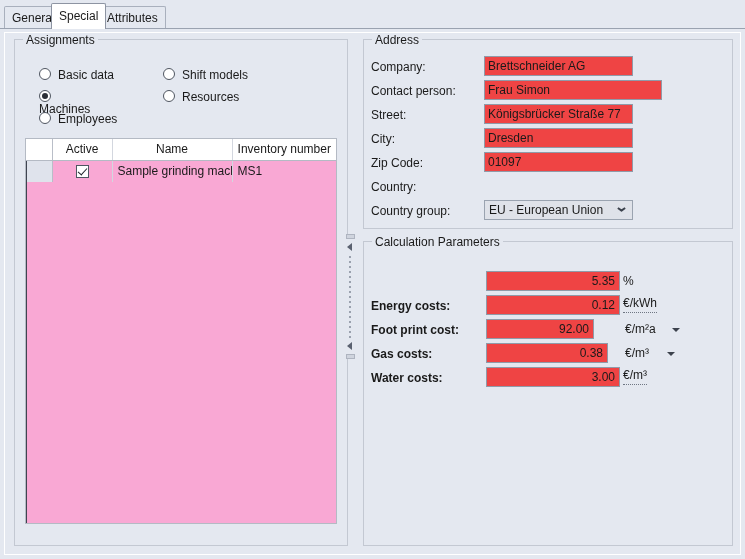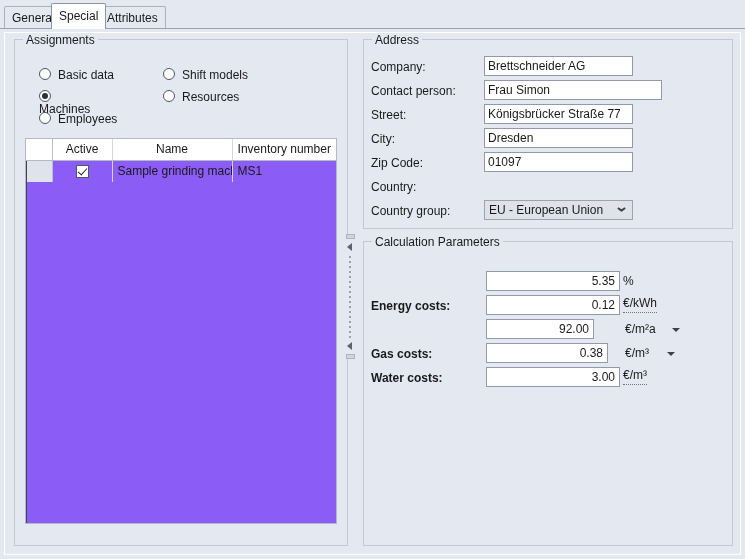--- a/index.html
+++ b/index.html
@@ -105,21 +105,21 @@
     left: 2px; top: 2px;
     width: 6px; height: 6px;
     border-radius: 50%;
     background: #2b2f36;
   }
   .radio-label { font-size: 12px; }
 
   
   .grid-wrap {
     position: absolute;
-    background: #8b5cf6;
+    background: #f9a8d4;
     border: 1px solid #b4bac4;
     box-sizing: border-box;
     overflow: hidden;
   }
   .grid-leftbar {
     position: absolute;
     left: 0; top: 22px;
     width: 1px; bottom: 0;
     background: #3f4450;
   }
@@ -212,21 +212,21 @@
     position: absolute;
     font-size: 12px;
     color: #1a1a1a;
     white-space: nowrap;
     line-height: 20px;
   }
   .field-label.bold { font-weight: bold; }
   .txtbox {
     position: absolute;
     height: 20px;
-    background: #ffffff;
+    background: #ef4444;
     border: 1px solid #909aa8;
     box-sizing: border-box;
     font-size: 12px;
     line-height: 18px;
     padding: 0 3px;
     color: #1a1a1a;
     white-space: nowrap;
     overflow: hidden;
   }
   .txtbox.num { text-align: right; padding-right: 4px; }
@@ -373,20 +373,21 @@
     <div class="combo" style="left:120px; top:160px; width:149px;">
       <span>EU - European Union</span>
       <span class="chev"></span>
     </div>
   </div>
 
   <div class="groupbox" style="left:363px; top:212px; width:370px; height:305px;">
     <span class="gb-title">Calculation Parameters</span>
 
     <span class="field-label bold" style="left:7px; top:54px;">Energy costs:</span>
+    <span class="field-label bold" style="left:7px; top:78px;">Foot print cost:</span>
     <span class="field-label bold" style="left:7px; top:102px;">Gas costs:</span>
     <span class="field-label bold" style="left:7px; top:126px;">Water costs:</span>
 
     <div class="txtbox num" style="left:122px; top:29px; width:134px;">5.35</div>
     <div class="txtbox num" style="left:122px; top:53px; width:134px;">0.12</div>
     <div class="txtbox num" style="left:122px; top:77px; width:108px;">92.00</div>
     <div class="txtbox num" style="left:122px; top:101px; width:122px;">0.38</div>
     <div class="txtbox num" style="left:122px; top:125px; width:134px;">3.00</div>
 
     <span class="unit" style="left:259px; top:29px;">%</span>

